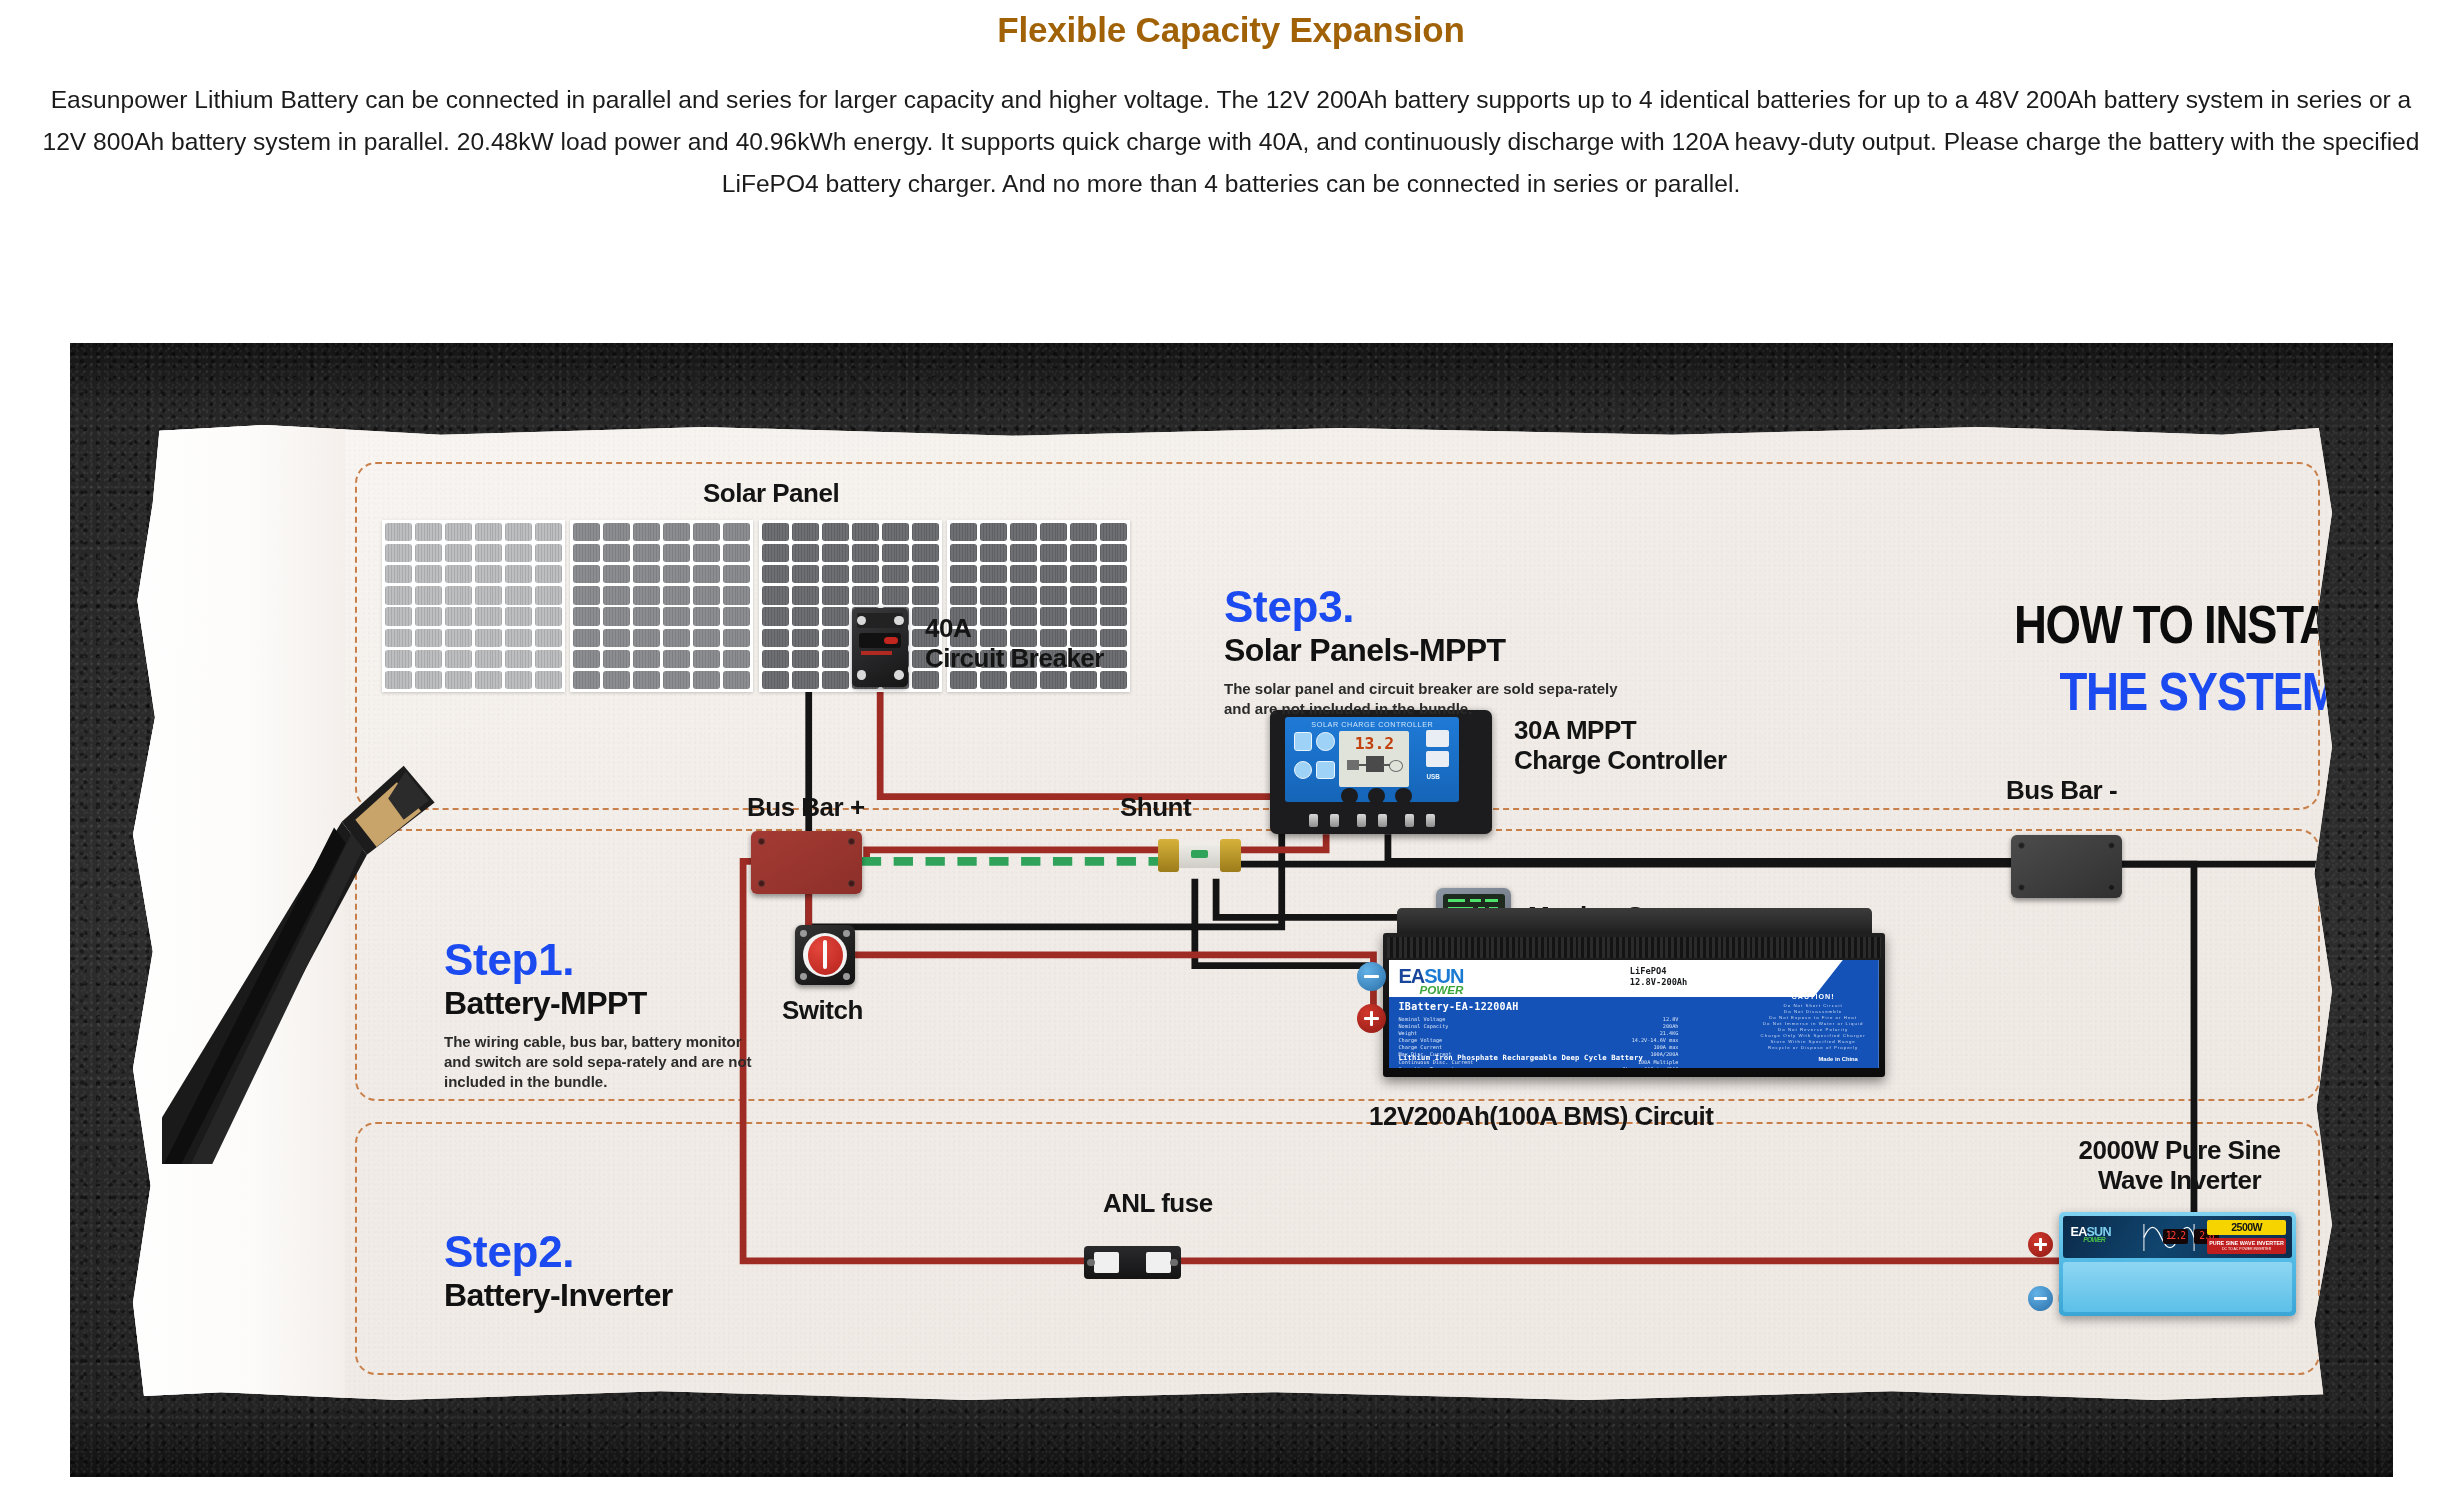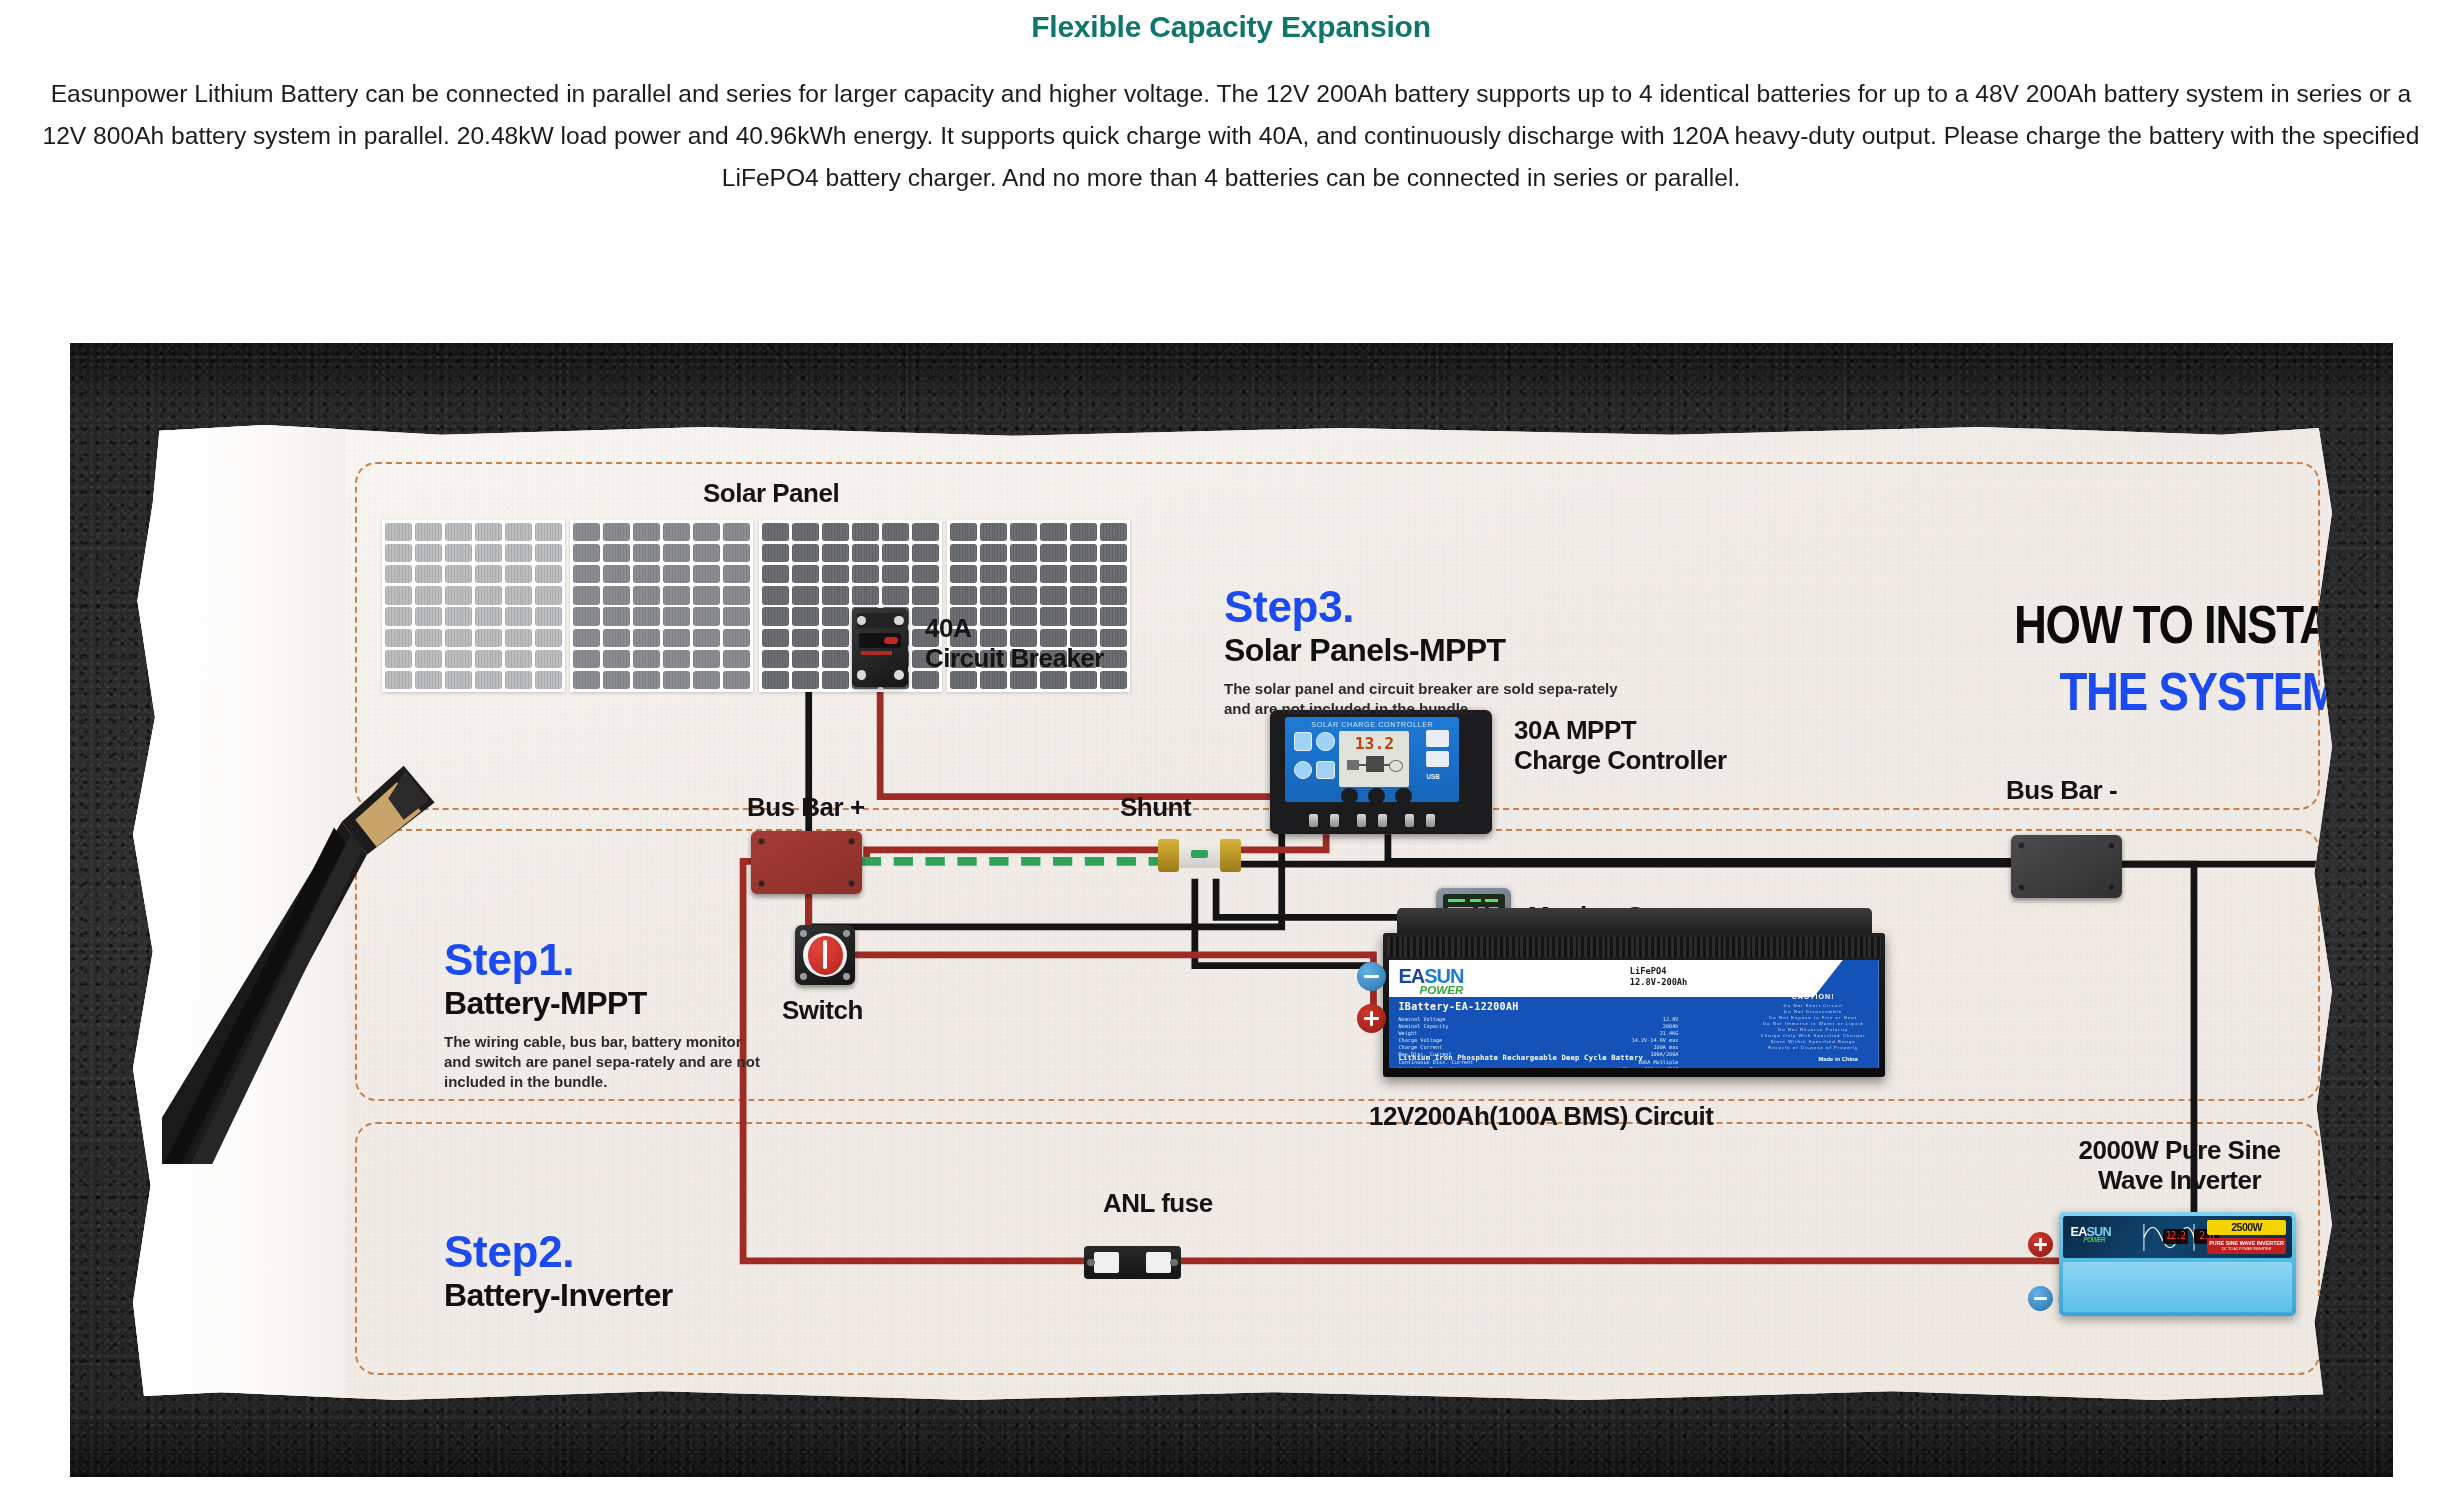--- a/index.html
+++ b/index.html
@@ -8,23 +8,23 @@
     background:#ffffff;
     font-family:"Liberation Sans", sans-serif;
     overflow:hidden;
     position:relative;
   }
 
   
   #header{position:absolute;left:0;top:0;width:2462px;}
   #page-title{
     text-align:center;
-    font-size:30px;
+    font-size:35px;
     font-weight:bold;
-    color:#0f766e;
+    color:#a16207;
     letter-spacing:-0.2px;
     margin-top:9.7px;
     font-family:"Liberation Sans", sans-serif;
   }
   #intro-paragraph{
     margin:29px auto 0 auto;
     width:2394px;
     text-align:center;
     font-size:24.6px;
     line-height:42px;
@@ -537,21 +537,21 @@
     </div>
 
     <div id="step3-text">
       <div class="step-no">Step3.</div>
       <div class="step-head">Solar Panels-MPPT</div>
       <div class="step-desc" style="font-size:15px;line-height:20px;width:415px;">The solar panel and circuit breaker are sold sepa-rately and are not included in the bundle.</div>
     </div>
     <div id="step1-text">
       <div class="step-no">Step1.</div>
       <div class="step-head">Battery-MPPT</div>
-      <div class="step-desc" style="font-size:15px;line-height:20px;">The wiring cable, bus bar, battery monitor and switch are panel sepa-rately and are not included in the bundle.</div>
+      <div class="step-desc" style="font-size:15px;line-height:20px;">The wiring cable, bus bar, battery monitor and switch are sold sepa-rately and are not included in the bundle.</div>
     </div>
     <div id="step2-text">
       <div class="step-no">Step2.</div>
       <div class="step-head">Battery-Inverter</div>
     </div>
 
     <div class="device" id="busbar-plus">
       <div class="bb-hole" style="left:6.8px;top:6.8px;"></div>
       <div class="bb-hole" style="right:6.8px;top:6.8px;"></div>
       <div class="bb-hole" style="left:6.8px;bottom:6.8px;"></div>

